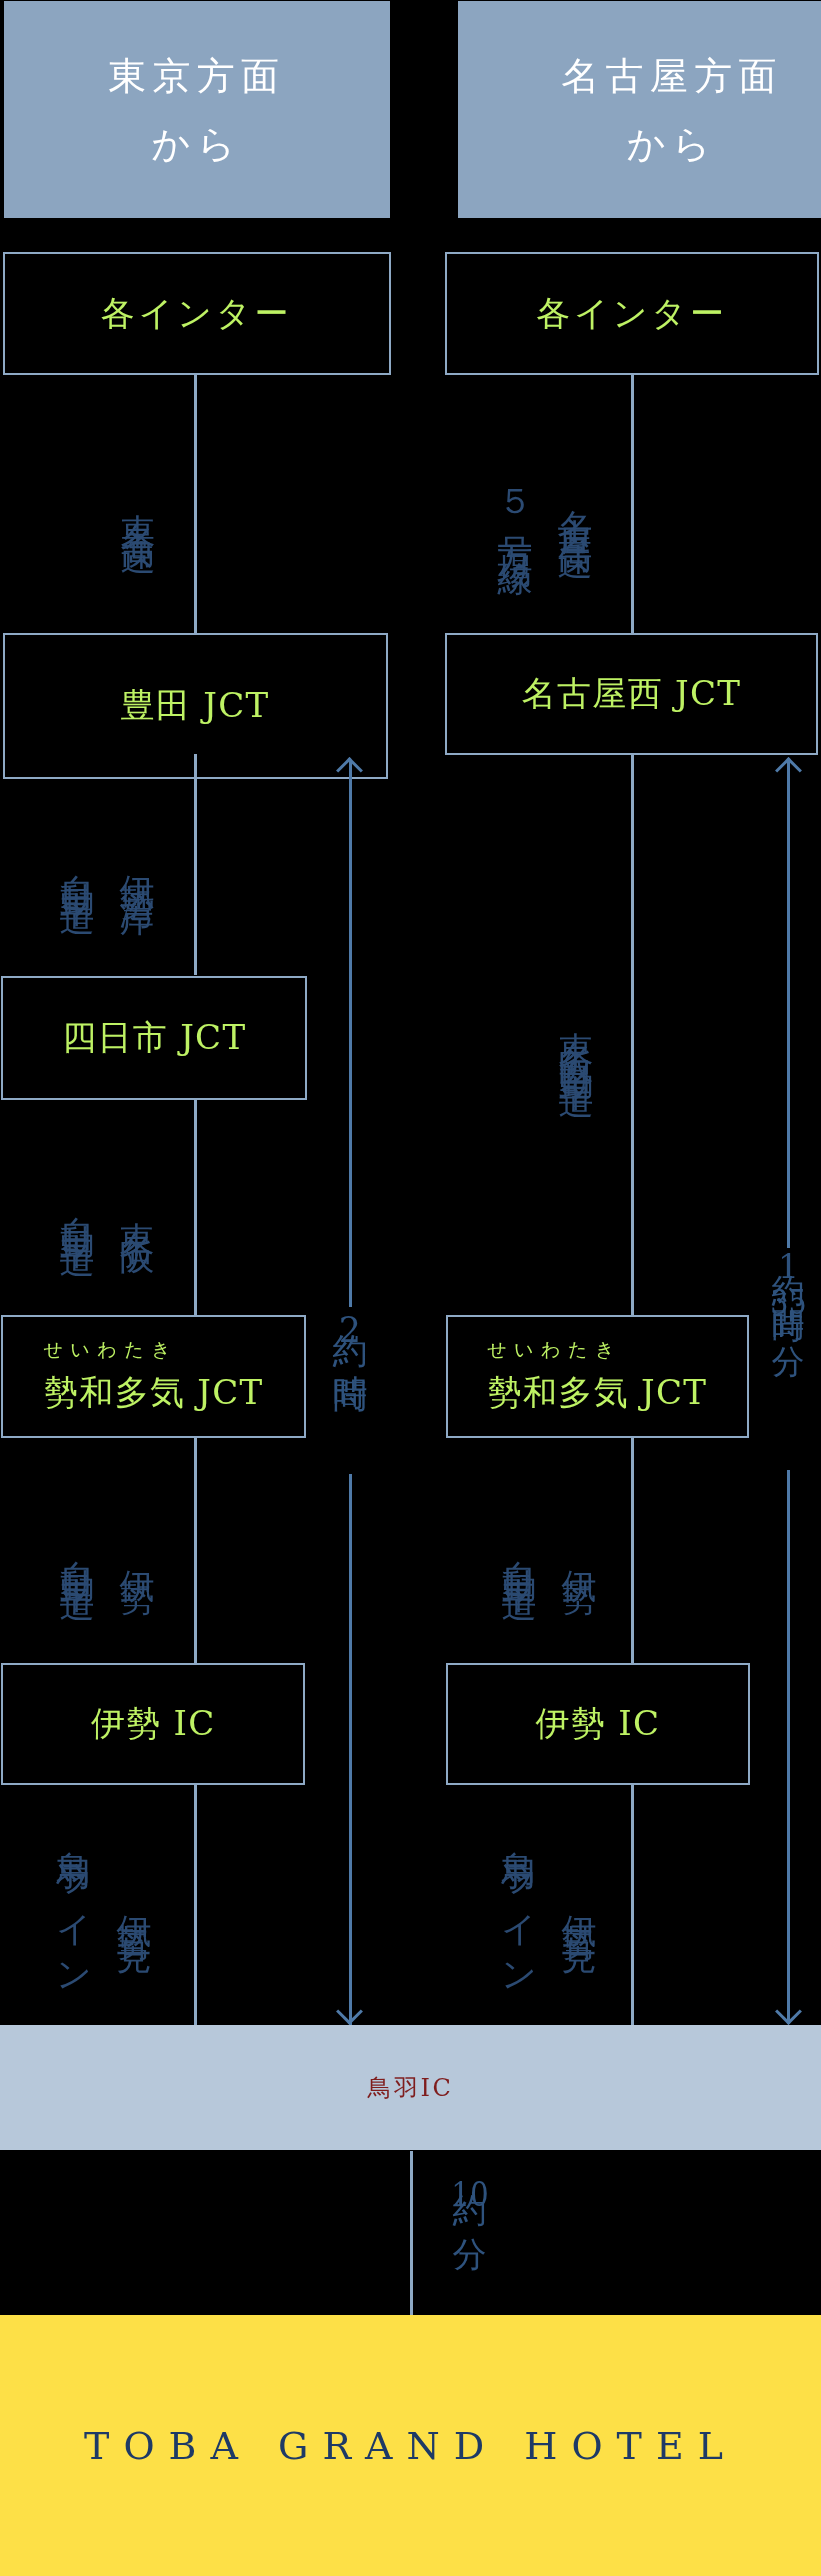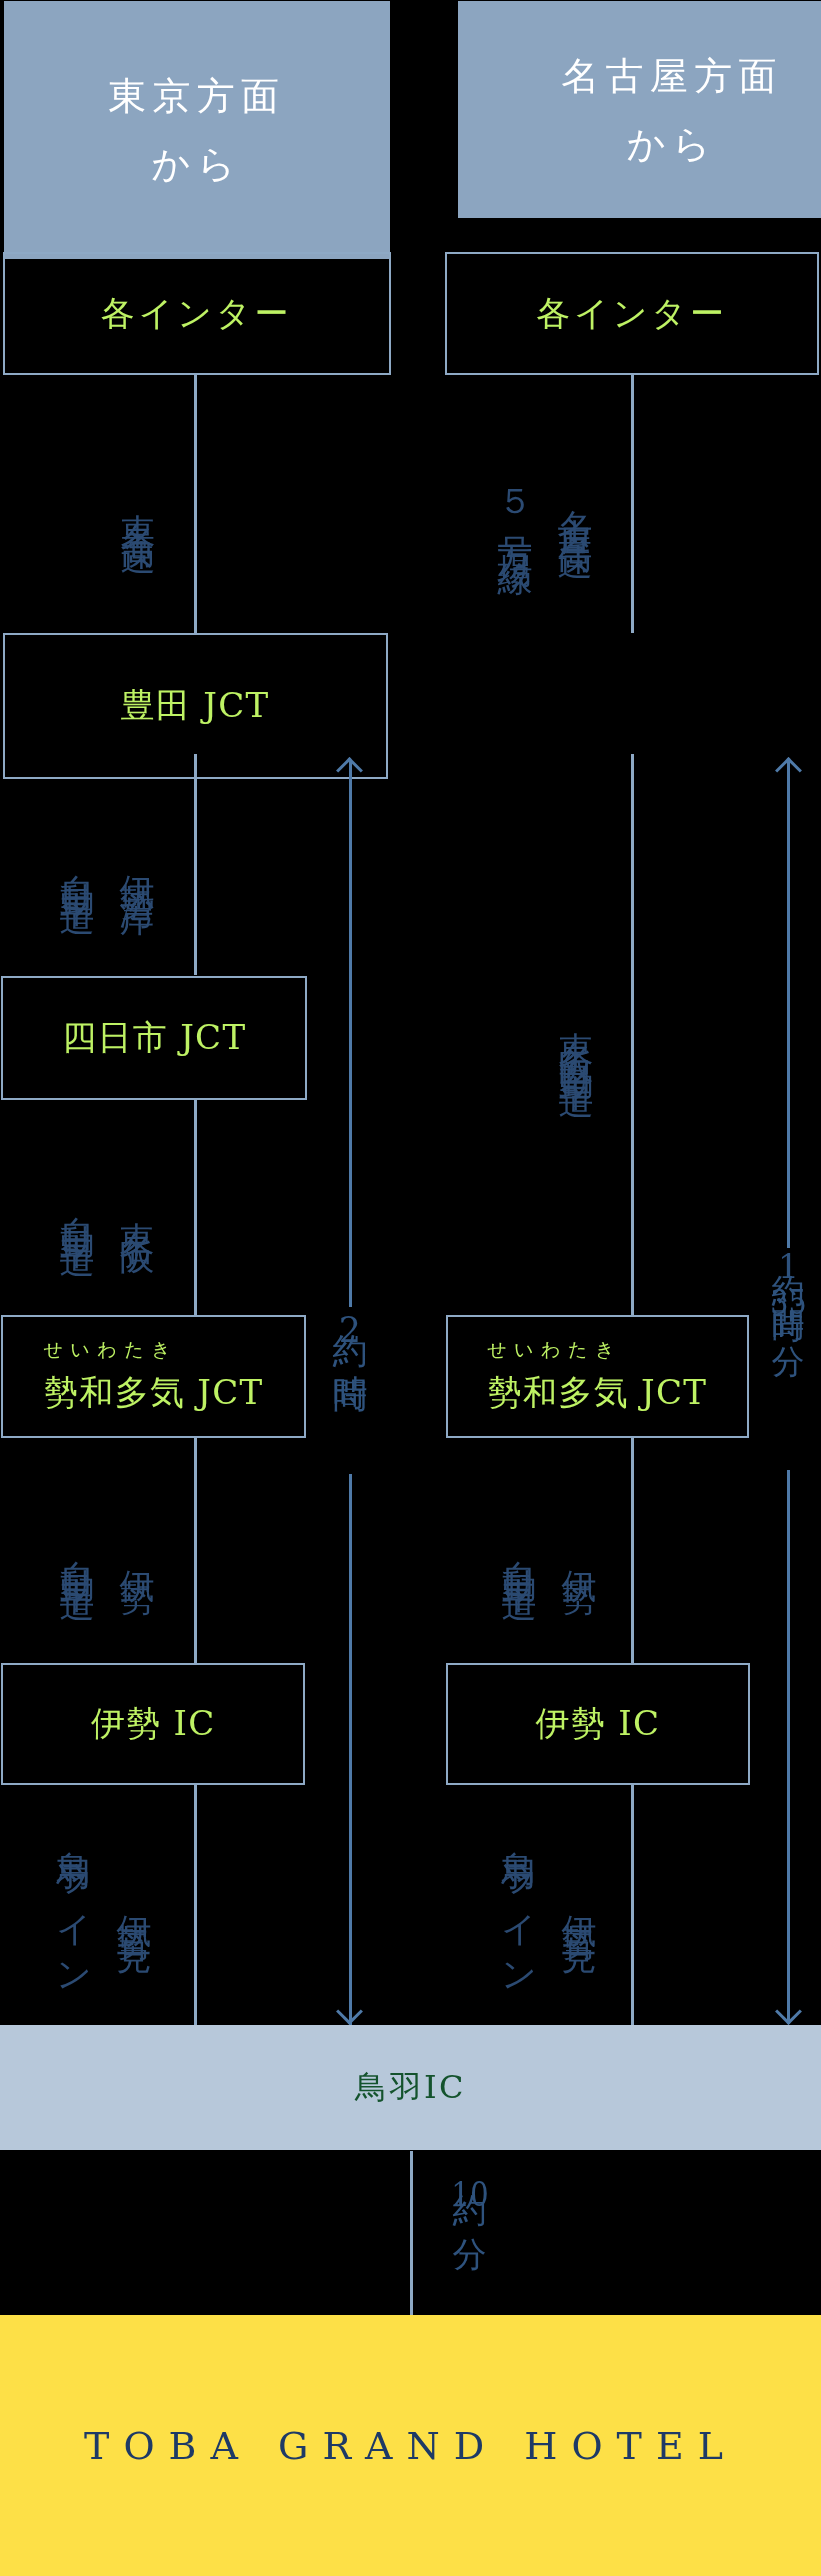--- a/index.html
+++ b/index.html
@@ -23,29 +23,29 @@
   .ah{width:19px;height:19px;box-sizing:border-box;}
   .ah-up{border-left:3.1px solid #4F7AA8;border-top:3.1px solid #4F7AA8;transform:rotate(45deg);}
   .ah-down{border-right:3.1px solid #4F7AA8;border-bottom:3.1px solid #4F7AA8;transform:rotate(45deg);}
   
   .vtext{writing-mode:vertical-rl;color:#2B4A72;font-size:35px;letter-spacing:8.8px;
          text-align:center;line-height:60px;white-space:pre-line;}
   .vone{line-height:50px;}
   .vtime{writing-mode:vertical-rl;color:#2E527D;text-align:left;line-height:35px;}
   .tcy{text-combine-upright:all;}
   
-  .bar{background:#B7C8DA;color:#14532d;font-size:32px;letter-spacing:2.5px;}
+  .bar{background:#B7C8DA;color:#7f1d1d;font-size:24px;letter-spacing:2.5px;}
   .hotel{background:#fde047;color:#1E3A66;font-size:38px;letter-spacing:14px;}
 </style>
 </head>
 <body>
 
 <div id="stage">
 
-  <div class="abs hdr center pre" style="left:3.8px;top:1.3px;width:386px;height:258px;">
+  <div class="abs hdr center pre" style="left:3.8px;top:1.3px;width:386px;height:217px;">
     <span class="pre">東京方面
 から</span>
   </div>
   <div class="abs hdr center pre" style="left:458px;top:1.3px;width:428px;height:217px;">
     <span class="pre">名古屋方面
 から</span>
   </div>
 
   <div class="abs node center" style="left:2.5px;top:252px;width:388px;height:123px;letter-spacing:3.8px;">
     <span>各インター</span>
@@ -56,20 +56,23 @@
 
   <div class="abs conn" style="left:194px;top:375px;width:2.5px;height:258px;"></div>
   <div class="abs conn" style="left:631px;top:375px;width:2.5px;height:258px;"></div>
 
   <div class="abs vtext vone center" style="left:113px;top:375px;width:50px;height:258px;">東名高速</div>
   <div class="abs vtext" style="left:486px;top:375px;width:119px;height:258px;">名古屋高速
 ５号万場線</div>
 
   <div class="abs node center" style="left:2.5px;top:633px;width:385px;height:146px;">
     <span>豊田 JCT</span>
+  </div>
+  <div class="abs node center" style="left:445px;top:633px;width:373px;height:122px;">
+    <span>名古屋西 JCT</span>
   </div>
 
   <div class="abs conn" style="left:194px;top:754px;width:2.5px;height:221px;"></div>
   <div class="abs conn" style="left:631px;top:754px;width:2.5px;height:561px;"></div>
 
   <div class="abs vtext" style="left:48px;top:754px;width:119px;height:221px;">伊勢湾岸
 自動車道</div>
   <div class="abs vtext vone" style="left:551px;top:754px;width:50px;height:561px;">東名阪自動車道</div>
 
   <div class="abs node center" style="left:1.3px;top:976px;width:306px;height:124px;">

